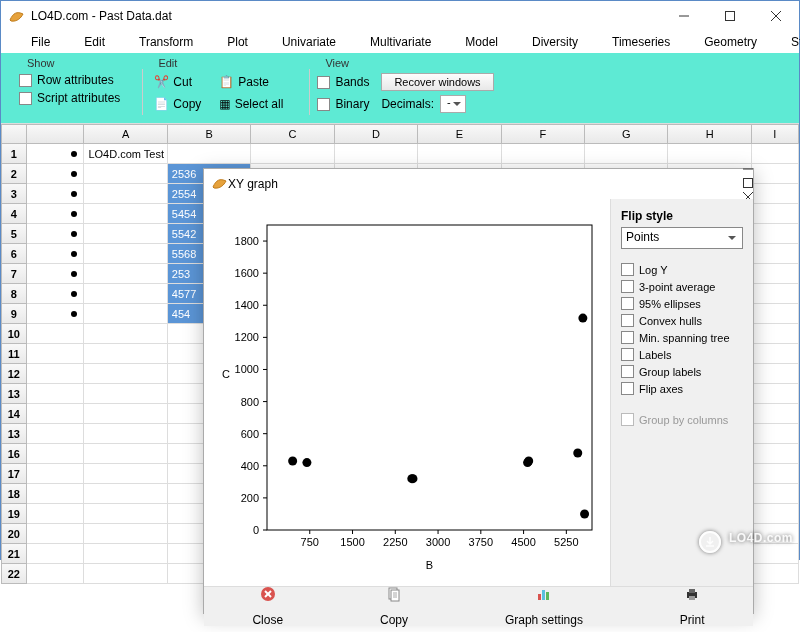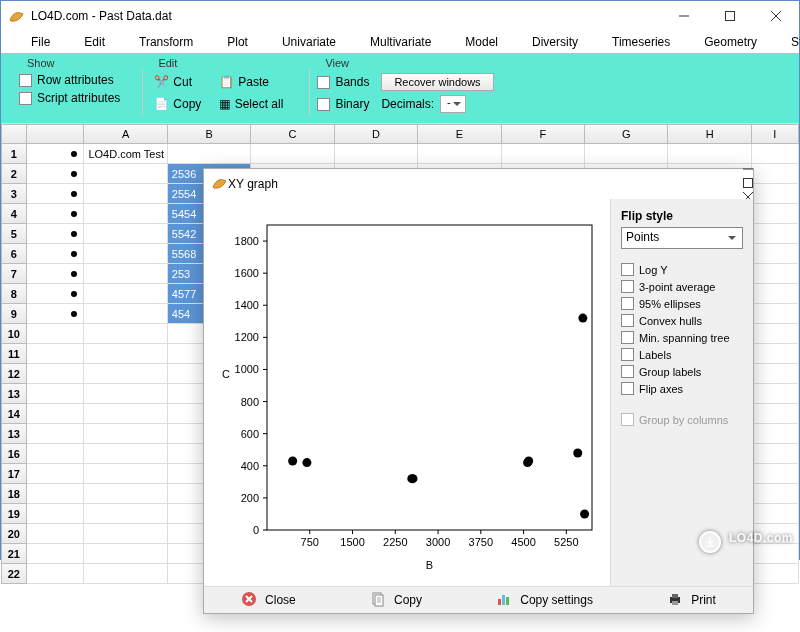--- a/index.html
+++ b/index.html
@@ -56,21 +56,21 @@
 .side-panel { width: 148px; background: #f0f0f0; border-left: 1px solid #ddd; padding: 10px 10px; }
 .side-panel .section-label { font-weight: bold; font-size: 12px; margin-bottom: 4px; }
 .style-select { width: 100%; border: 1px solid #888; background: #fff; padding: 2px 4px; height: 22px; position: relative; cursor: default; margin-bottom: 14px; }
 .style-select::after { content: ""; position: absolute; right: 6px; top: 8px; border: 4px solid transparent; border-top-color: #555; }
 .opt-list { display: flex; flex-direction: column; gap: 4px; }
 .opt-list .checkbox-row span { font-size: 11px; }
 .opt-list .disabled { color: #999; }
 .opt-list .disabled .checkbox-box { border-color: #bbb; }
 
 .xy-toolbar { height: 40px; background: #f0f0f0; border-top: 1px solid #ddd; display: flex; align-items: center; justify-content: space-around; }
-.xy-tool-btn { display: flex; align-items: center; gap: 8px; padding: 0 10px; cursor: default; }
+.xy-tool-btn { display: flex; align-items: center; gap: 8px; padding: 0 10px; cursor: default; flex-direction: column; }
 
 .chart-svg text { font-family: "Segoe UI", sans-serif; font-size: 11px; fill: #000; }
 
 .watermark { position: absolute; right: 6px; bottom: 6px; color: rgba(255,255,255,0.9); font-size: 18px; font-weight: bold; letter-spacing: 0.5px; text-shadow: 0 0 4px rgba(0,0,0,0.6); pointer-events: none; display: flex; align-items: flex-start; gap: 8px; }
 .watermark .dl-circle { width: 22px; height: 22px; border: 2px solid rgba(255,255,255,0.9); border-radius: 50%; display: flex; align-items: center; justify-content: center; box-shadow: 0 0 4px rgba(0,0,0,0.5); }
 </style>
 </head>
 <body>
 
 <div class="main-window">
@@ -629,21 +629,21 @@
               <line x1="7" y1="11" x2="11" y2="11" stroke="#aaa"></line>
             </svg></span>
         <span>Copy</span>
       </div>
       <div class="xy-tool-btn">
         <span><svg width="16" height="16">
               <rect x="2" y="8" width="3" height="6" fill="#d9534f"></rect>
               <rect x="6" y="4" width="3" height="10" fill="#5bc0de"></rect>
               <rect x="10" y="6" width="3" height="8" fill="#5cb85c"></rect>
             </svg></span>
-        <span>Copy settings</span>
+        <span>Graph settings</span>
       </div>
       <div class="xy-tool-btn">
         <span><svg width="16" height="16">
               <rect x="3" y="6" width="10" height="6" fill="#333"></rect>
               <rect x="5" y="3" width="6" height="4" fill="#666"></rect>
               <rect x="5" y="10" width="6" height="4" fill="#999"></rect>
             </svg></span>
         <span>Print</span>
       </div>
     </div>

